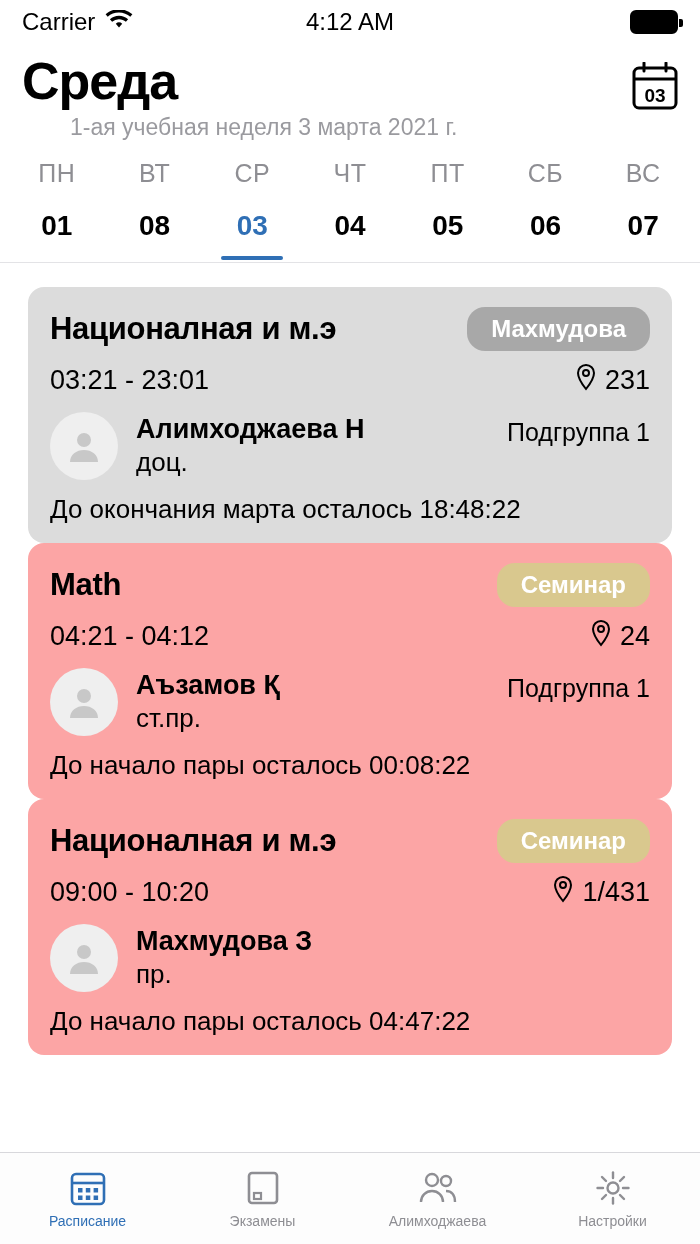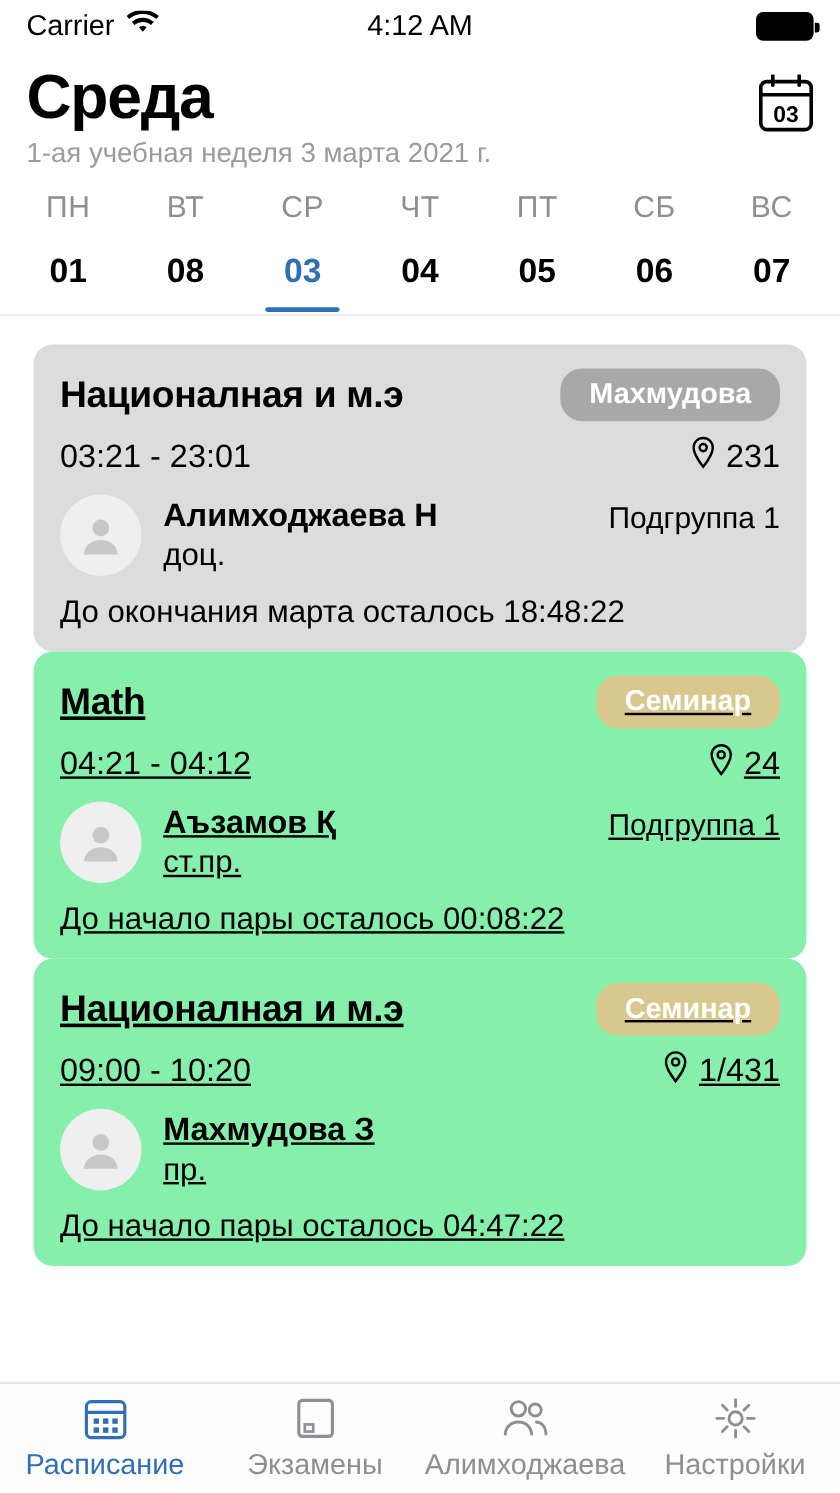--- a/index.html
+++ b/index.html
@@ -39,21 +39,21 @@
   
   .header {
     padding: 8px 22px 0 22px;
     position: relative;
   }
   .day-title {
     font-size: 52px; font-weight: bold; letter-spacing: -1px;
     line-height: 1.15; color: #000;
   }
   .week-sub {
-    font-size: 23px; color: #9a9a9f; margin-top: 2px;
+    font-size: 23px; color: #9a9a9f; margin-top: 2px; margin-left: 48px;
   }
   .cal-icon {
     position: absolute; right: 22px; top: 18px;
     width: 46px; height: 48px;
   }
 
   
   .weekstrip { margin-top: 18px; }
   .wk-row {
     display: flex; padding: 0 8px;
@@ -79,21 +79,21 @@
   .list {
     padding: 24px 28px 0 28px;
     display: flex; flex-direction: column; 
   }
   .card {
     border-radius: 16px;
     padding: 20px 22px 18px 22px;
     position: relative;
   }
   .card.grey { background: #dcdcdc; }
-  .card.yellow { background: #86efac; text-decoration: underline; }
+  .card.yellow { background: #fca5a5; }
 
   .card-top {
     display: flex; align-items: center; justify-content: space-between;
   }
   .subject {
     font-size: 31px; font-weight: bold; color: #000; letter-spacing: -0.3px;
   }
   .badge {
     font-size: 24px; font-weight: bold; color: #fff;
     padding: 8px 24px; border-radius: 18px; white-space: nowrap;
@@ -129,21 +129,21 @@
   .tabbar {
     position: absolute; left: 0; right: 0; bottom: 0;
     height: 92px; background: #fdfdfd;
     border-top: 1px solid #d8d8dc;
     display: flex;
   }
   .tab {
     flex: 1; display: flex; flex-direction: column;
     align-items: center; justify-content: center; gap: 6px;
   }
-  .tab-label { font-size: 24px; color: #8e8e93; }
+  .tab-label { font-size: 14px; color: #8e8e93; }
   .tab.active .tab-label { color: #2f6fb5; }
   .tab svg { display: block; }
 </style>
 </head>
 <body>
 
 <div class="statusbar">
   <div class="sb-left">
     <span>Carrier</span>
     <span>

